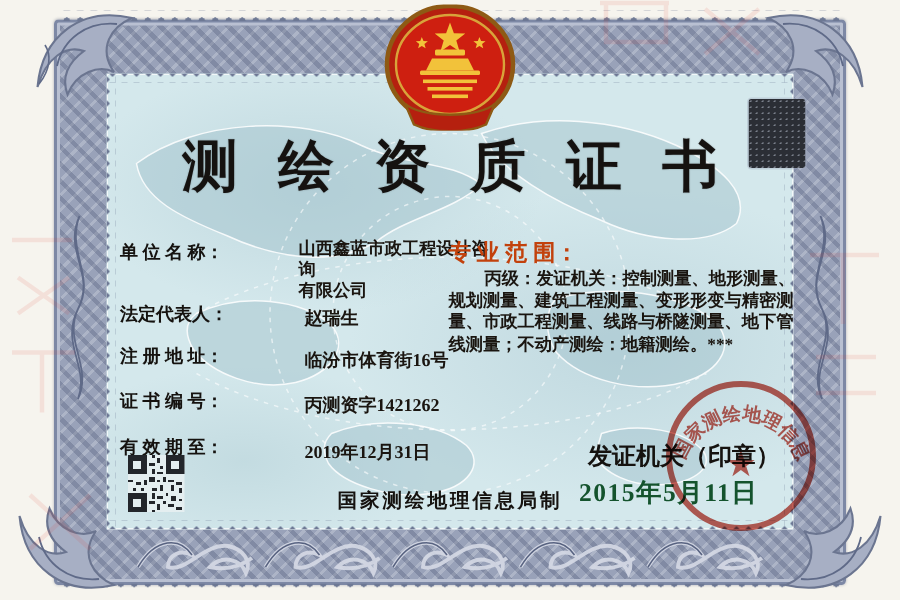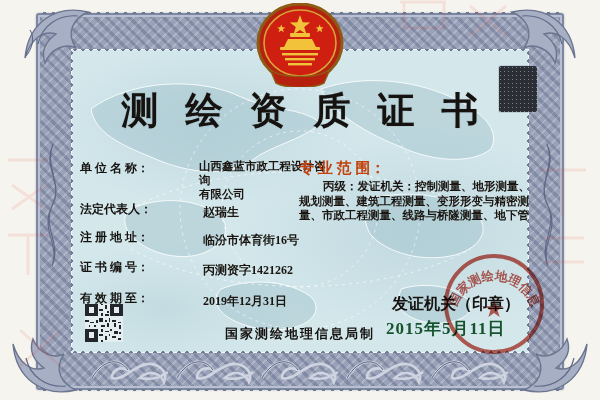--- a/index.html
+++ b/index.html
@@ -212,20 +212,21 @@
   <div class="fieldlabel" style="top:259px">证 书 编 号：</div>
   <div class="fieldvalue" style="left:167px;top:262px">丙测资字1421262</div>
 
   <div class="fieldlabel" style="top:290px">有 效 期 至：</div>
   <div class="fieldvalue" style="left:167px;top:293px">2019年12月31日</div>
 
   <div class="scopehead">专 业 范 围：</div>
   <div class="scopeline" style="top:179px;text-indent:24px">丙级：发证机关：控制测量、地形测量、</div>
   <div class="scopeline" style="top:193.5px">规划测量、建筑工程测量、变形形变与精密测</div>
   <div class="scopeline" style="top:208px">量、市政工程测量、线路与桥隧测量、地下管</div>
+  <div class="scopeline" style="top:222.5px">线测量；不动产测绘：地籍测绘。***</div>
 
   <div class="issuer">发证机关（印章）</div>
   <div class="issuedate">2015年5月11日</div>
 
   <svg class="seal" viewBox="0 0 106 106">
     <circle cx="53" cy="53" r="48" fill="none" stroke="#c23b30" stroke-width="4"></circle>
     <defs>
         <path id="sealArc" d="M 14,60 A 40,40 0 0 1 92,60" fill="none"></path>
       </defs>
     <text font-size="12.5" font-weight="bold" fill="#c23b30" font-family="'Liberation Serif','DejaVu Serif',serif">

